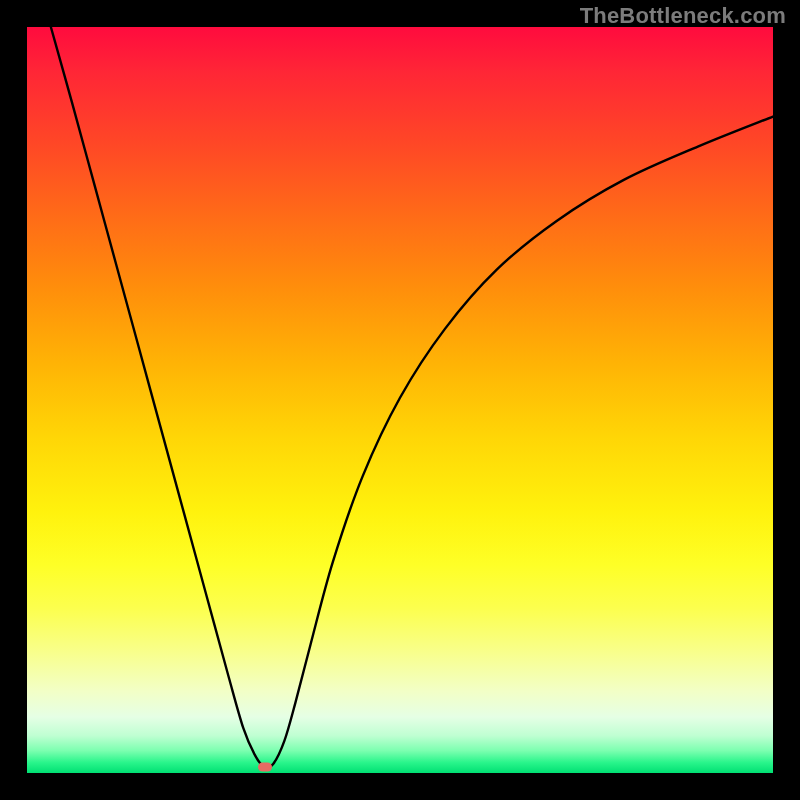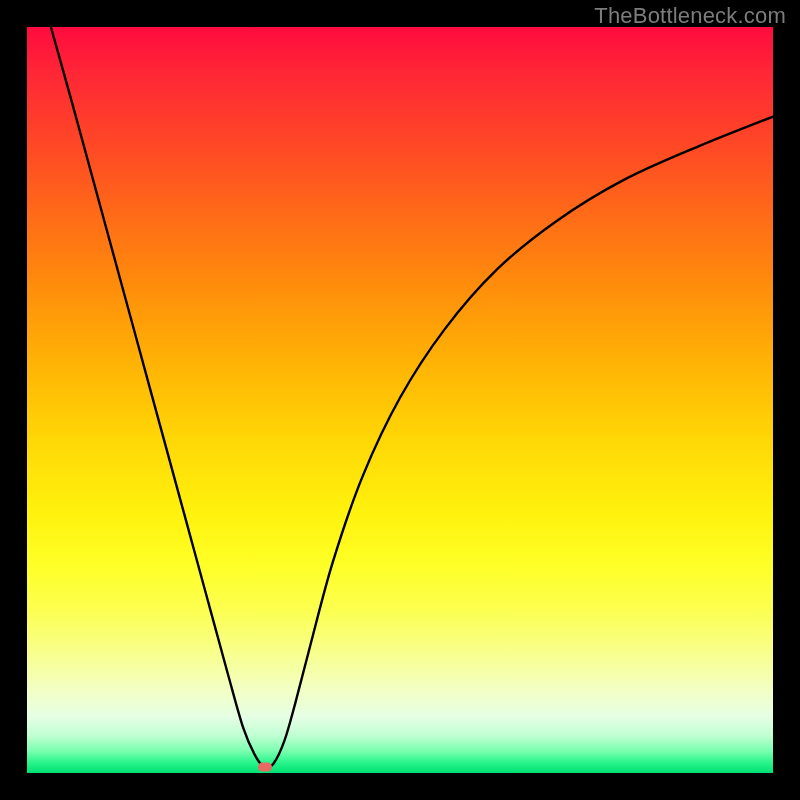--- a/index.html
+++ b/index.html
@@ -52,21 +52,21 @@
     width: 746px;
     height: 746px;
     overflow: visible;
   }
   .attribution {
     position: absolute;
     top: 3px;
     right: 14px;
     color: #7c7c7c;
     font-size: 22px;
-    font-weight: 400;
+    font-weight: 700;
     letter-spacing: 0.2px;
   }
   .min-marker {
     position: absolute;
     width: 14px;
     height: 9px;
     background: #e76b63;
     border-radius: 5px;
     transform: translate(-50%, -50%);
   }

